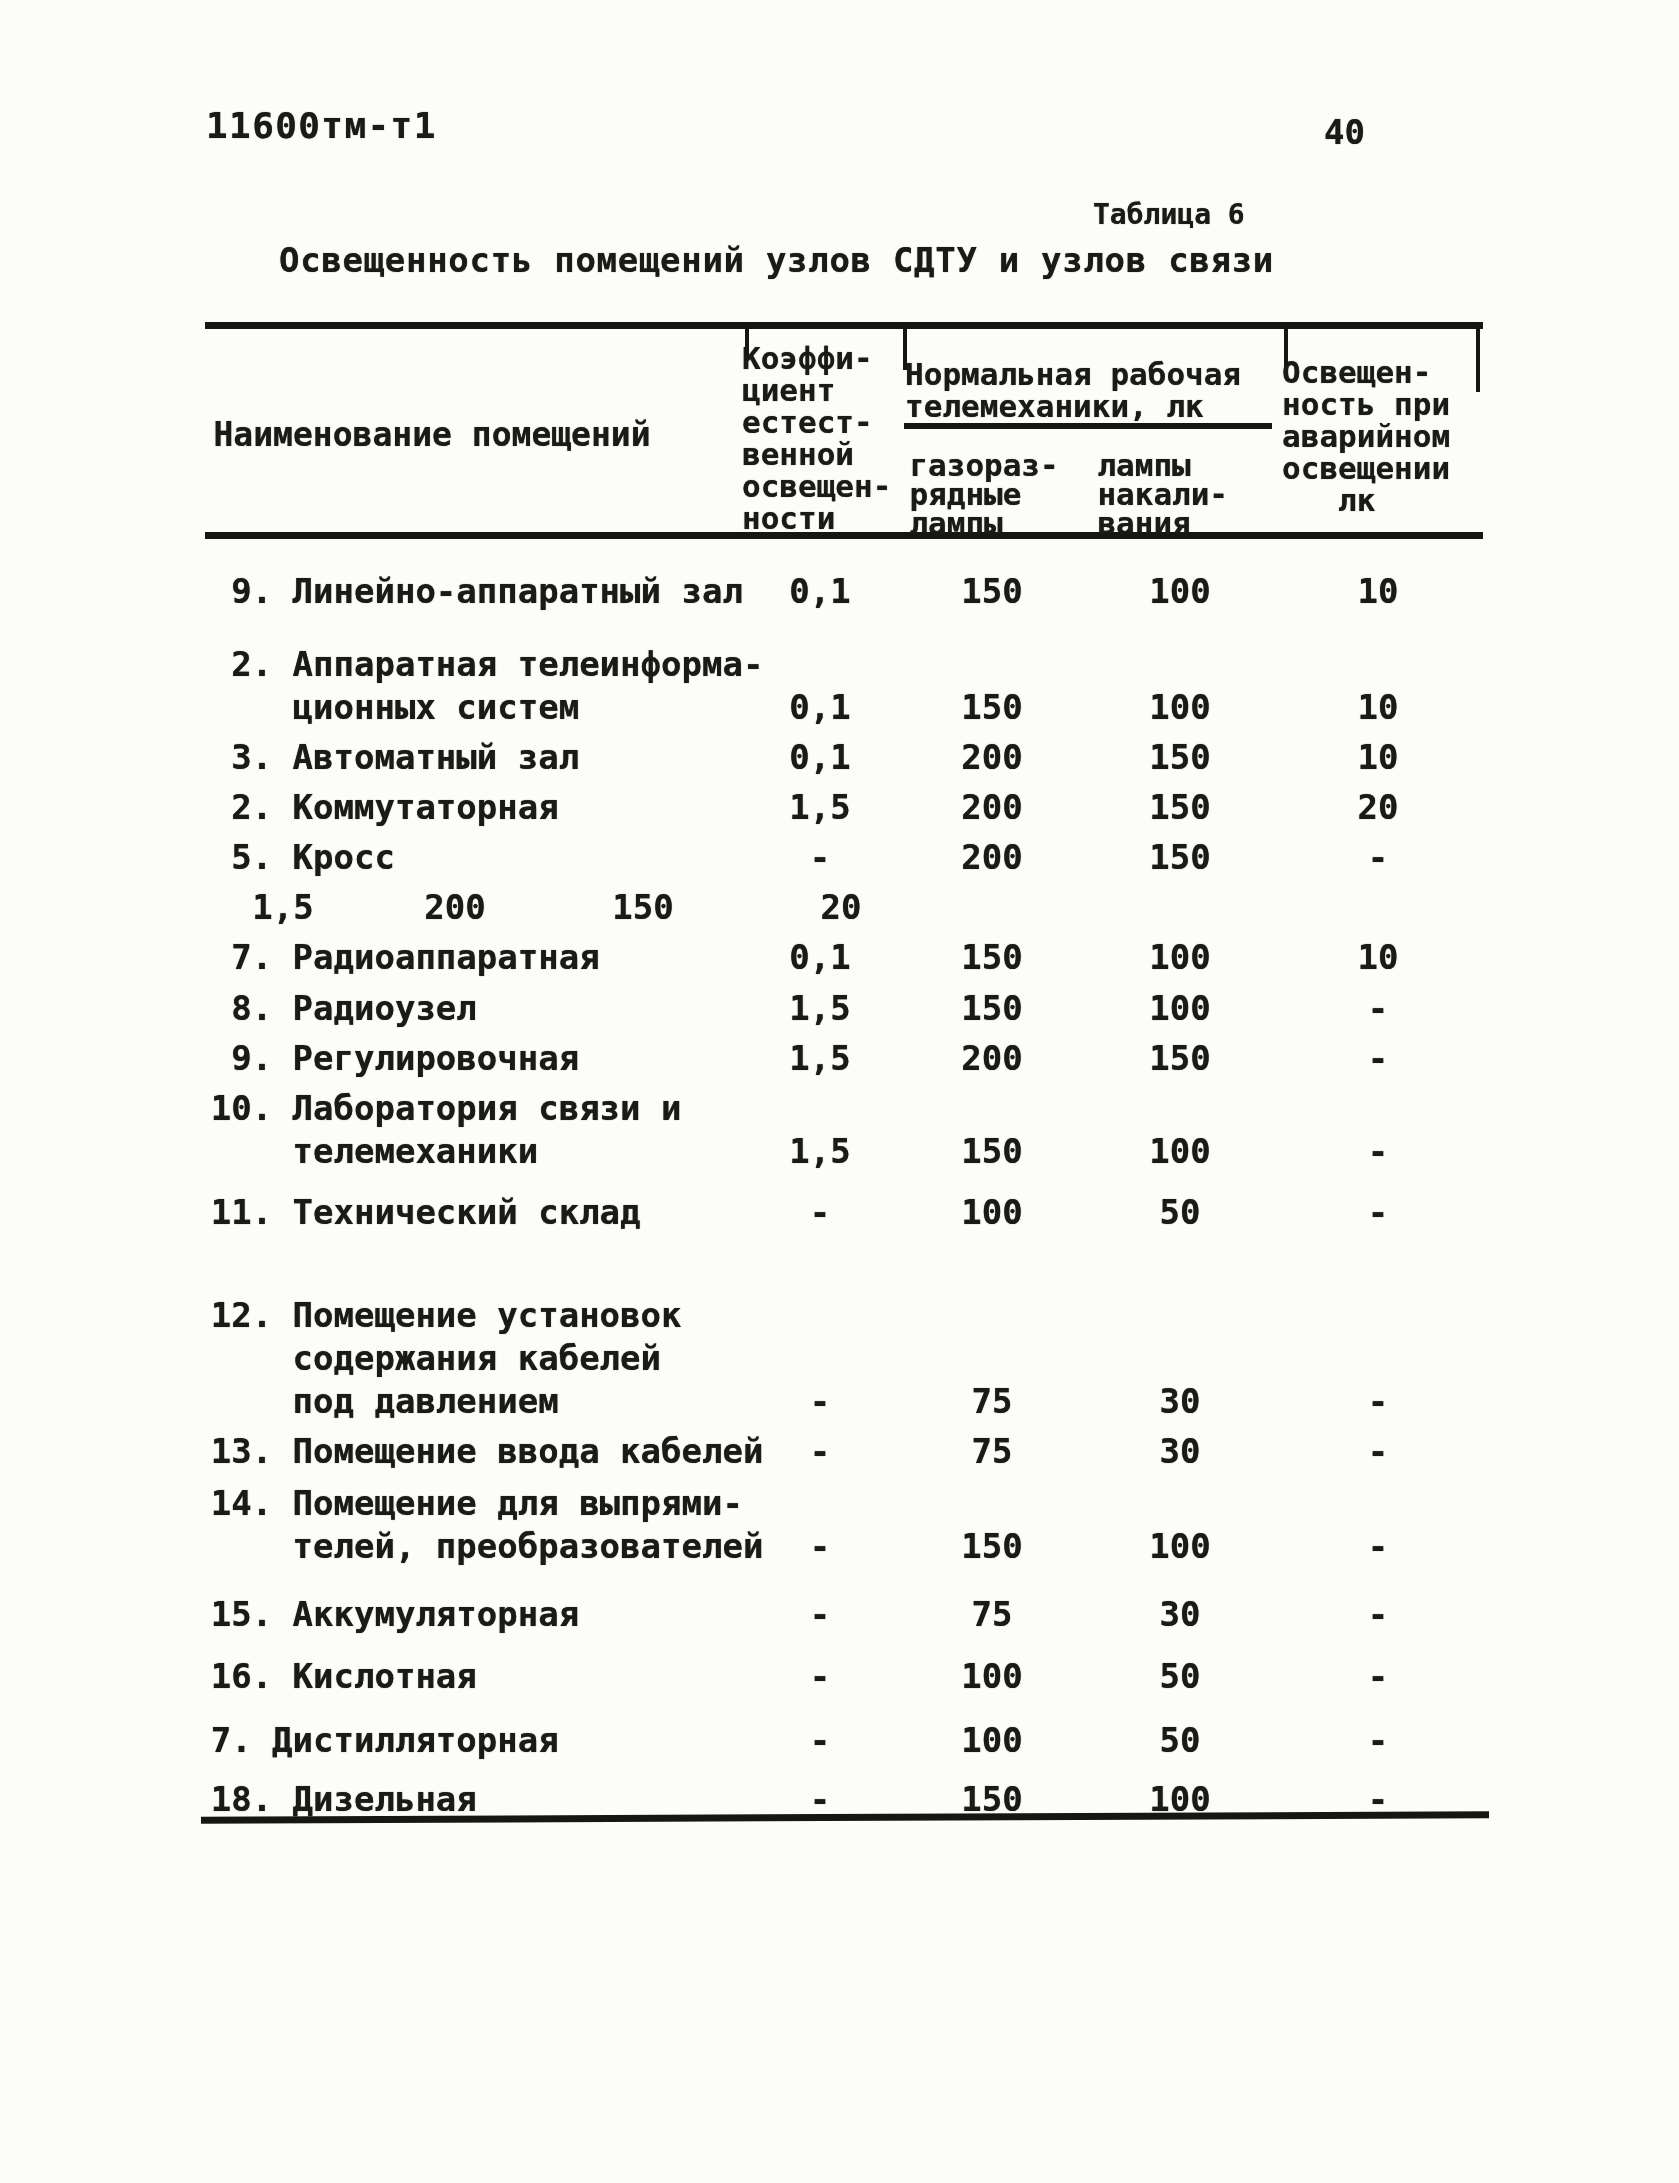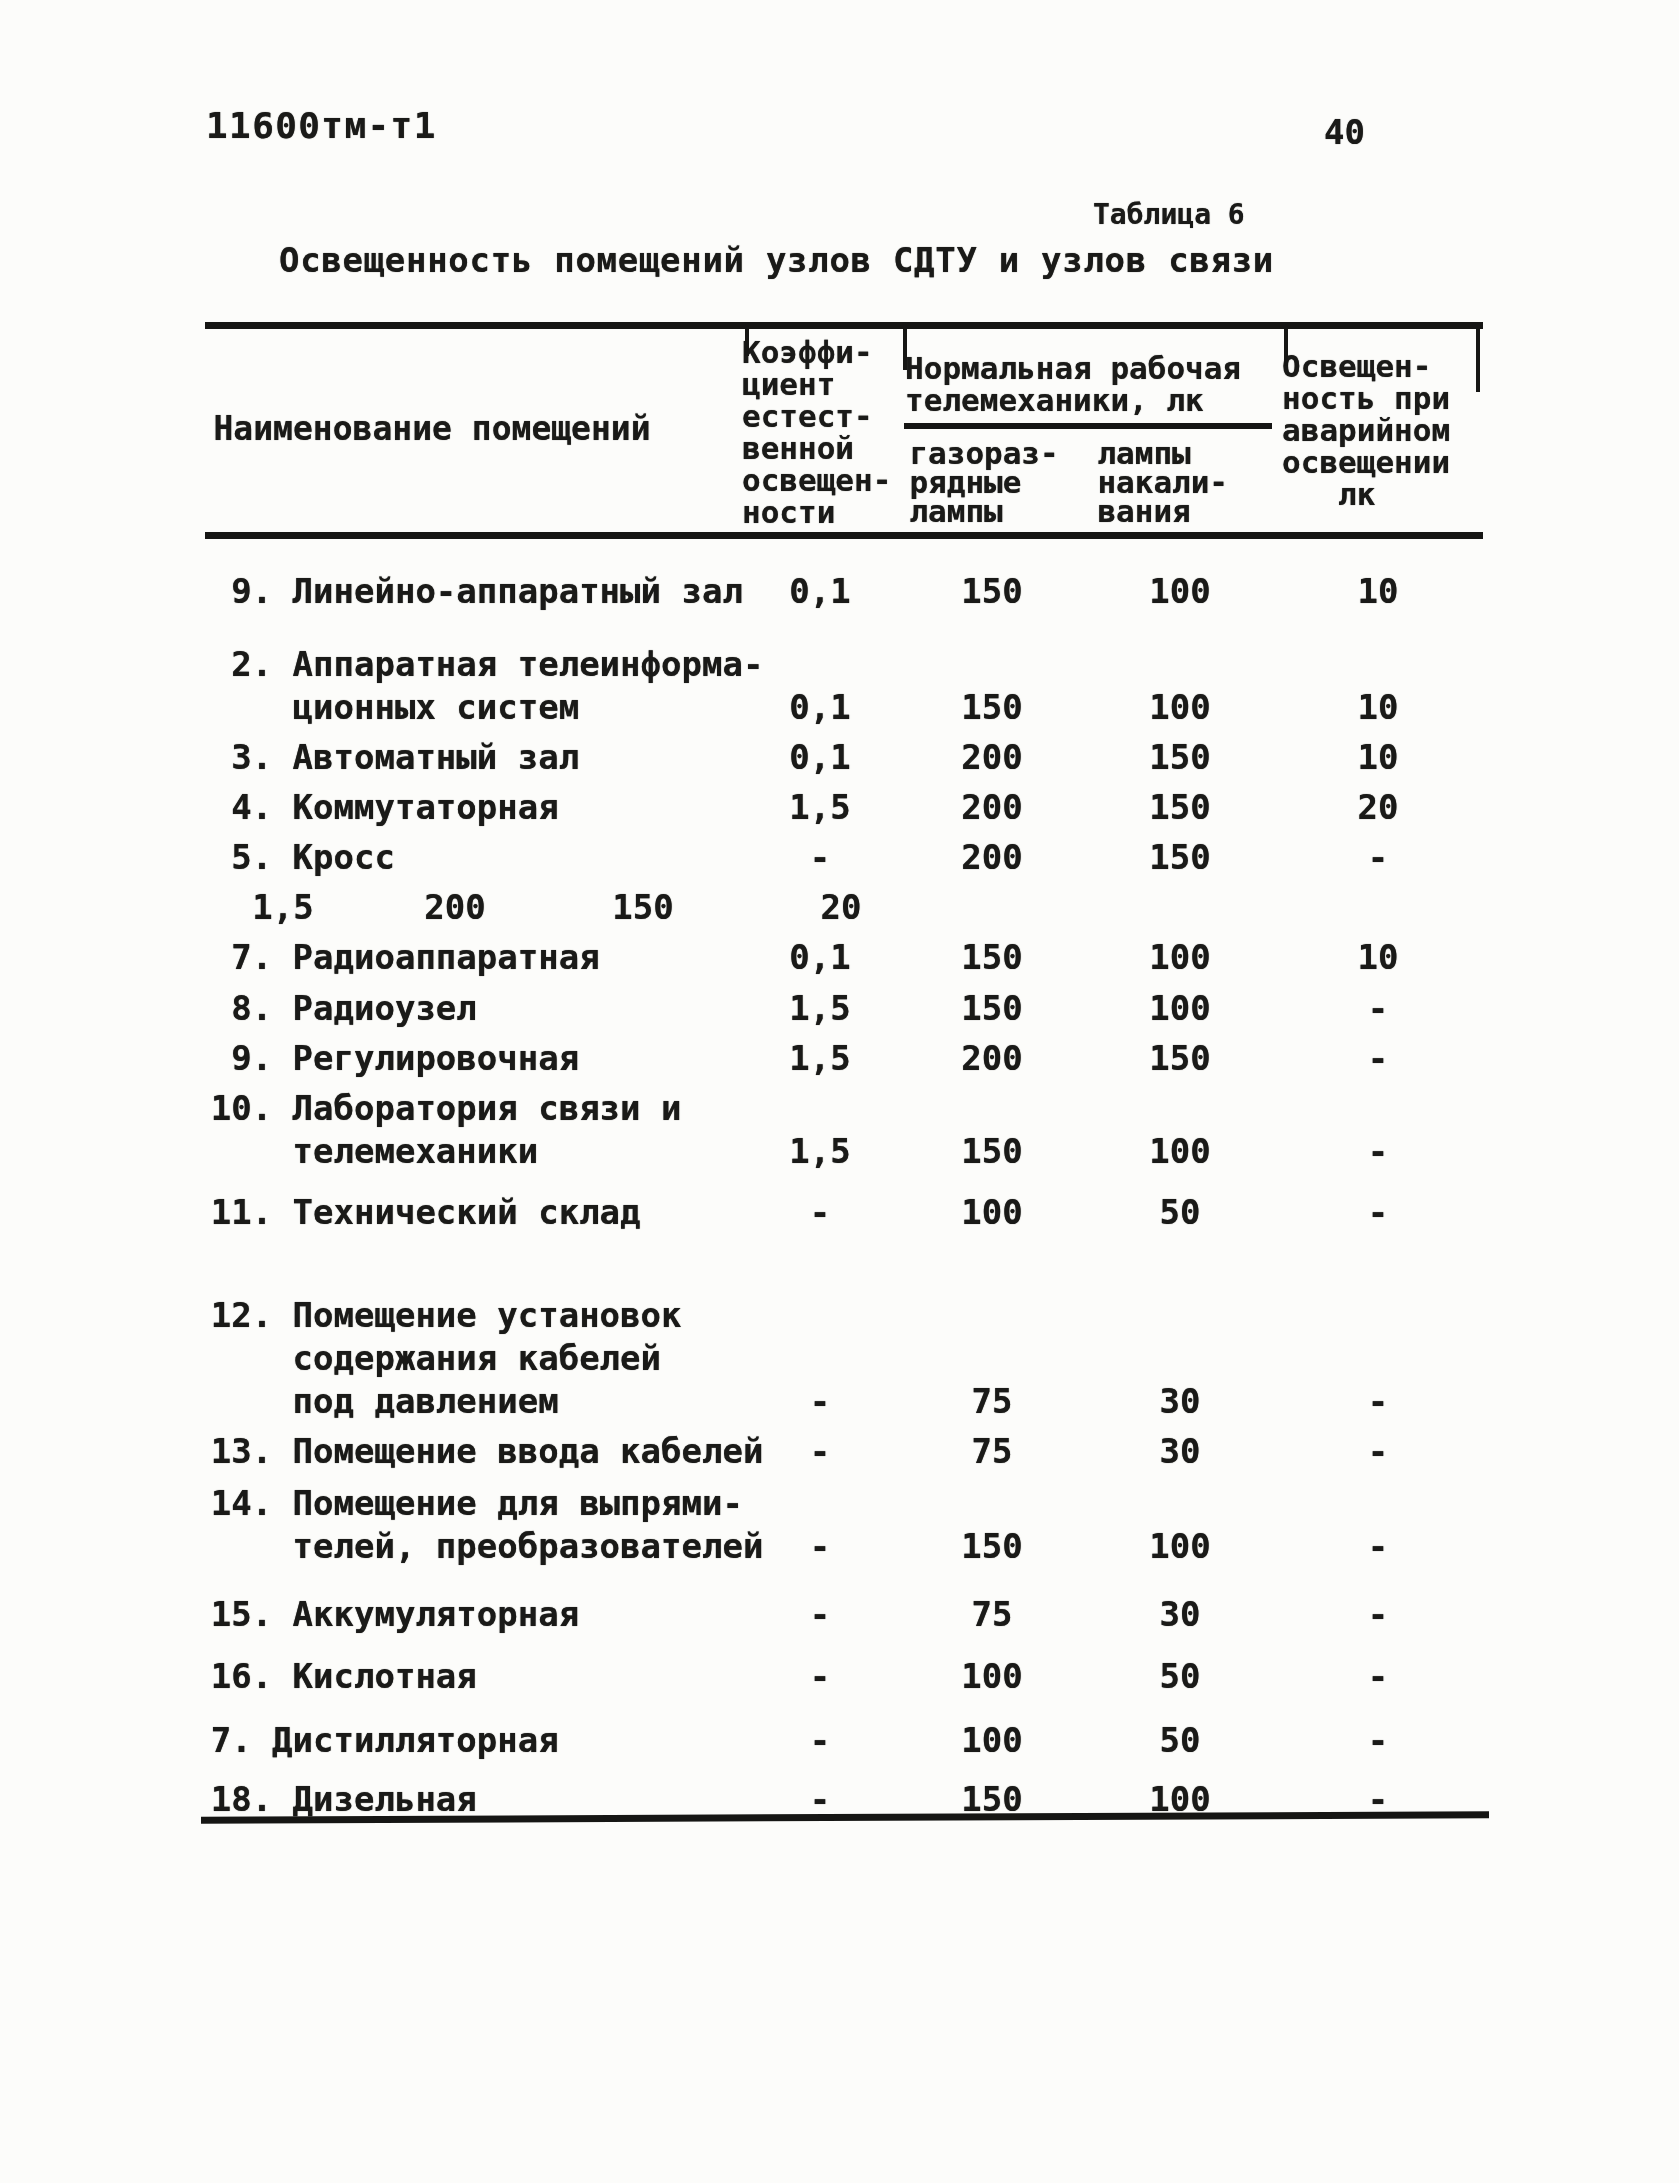--- a/index.html
+++ b/index.html
@@ -14,21 +14,21 @@
     text-shadow:0 0 0.9px rgba(25,25,20,.8);
     overflow:hidden;
   }
   .doc-number{position:absolute;left:206px;top:105px;font-size:36px;letter-spacing:1.4px;}
   .page-number{position:absolute;left:1324px;top:112px;font-size:34px;}
   .table-label{position:absolute;left:1093px;top:198px;font-size:28px;}
   .table-title{position:absolute;left:279px;top:240px;font-size:34px;letter-spacing:0.7px;}
 
   .table{position:absolute;left:205px;top:322px;width:1278px;border-top:7.8px solid #161614;}
   .thead{position:relative;display:flex;height:203px;border-bottom:7.1px solid #161614;box-sizing:content-box;}
-  .th{font-size:31px;line-height:32px;white-space:pre;}
+  .th{font-size:31px;line-height:32px;white-space:pre;margin-top:6px;}
   .th-name{width:537px;padding-left:8.5px;padding-top:84px;box-sizing:border-box;font-size:33px;}
   .th-keo{width:156px;padding-top:7.1px;box-sizing:border-box;}
   .group-col{width:377px;position:relative;padding-top:23px;box-sizing:border-box;}
   .th-group{padding-left:7.1px;}
   .group-underline{position:absolute;left:5.7px;top:94px;width:368px;height:6.4px;background:#161614;}
   .subcols{display:flex;margin-top:23px;}
   .th-sub{width:188px;padding-left:11.4px;box-sizing:border-box;line-height:29px;}
   .th-emerg{width:208px;padding-left:7.1px;padding-top:21.3px;box-sizing:border-box;}
   .tick{position:absolute;top:0;width:4.3px;background:#161614;}
   .tick-1{left:540px;height:27px;}
@@ -119,21 +119,21 @@
           <div class="cell val val-emerg">10</div>
         </div>
         <div class="row">
           <div class="cell cell-name"> 3. Автоматный зал</div>
           <div class="cell val val-keo">0,1</div>
           <div class="cell val val-gas">200</div>
           <div class="cell val val-inc">150</div>
           <div class="cell val val-emerg">10</div>
         </div>
         <div class="row">
-          <div class="cell cell-name"> 4. Коммутаторная</div>
+          <div class="cell cell-name"> 2. Коммутаторная</div>
           <div class="cell val val-keo">1,5</div>
           <div class="cell val val-gas">200</div>
           <div class="cell val val-inc">150</div>
           <div class="cell val val-emerg">20</div>
         </div>
         <div class="row">
           <div class="cell cell-name"> 5. Кросс</div>
           <div class="cell val val-keo">-</div>
           <div class="cell val val-gas">200</div>
           <div class="cell val val-inc">150</div>

